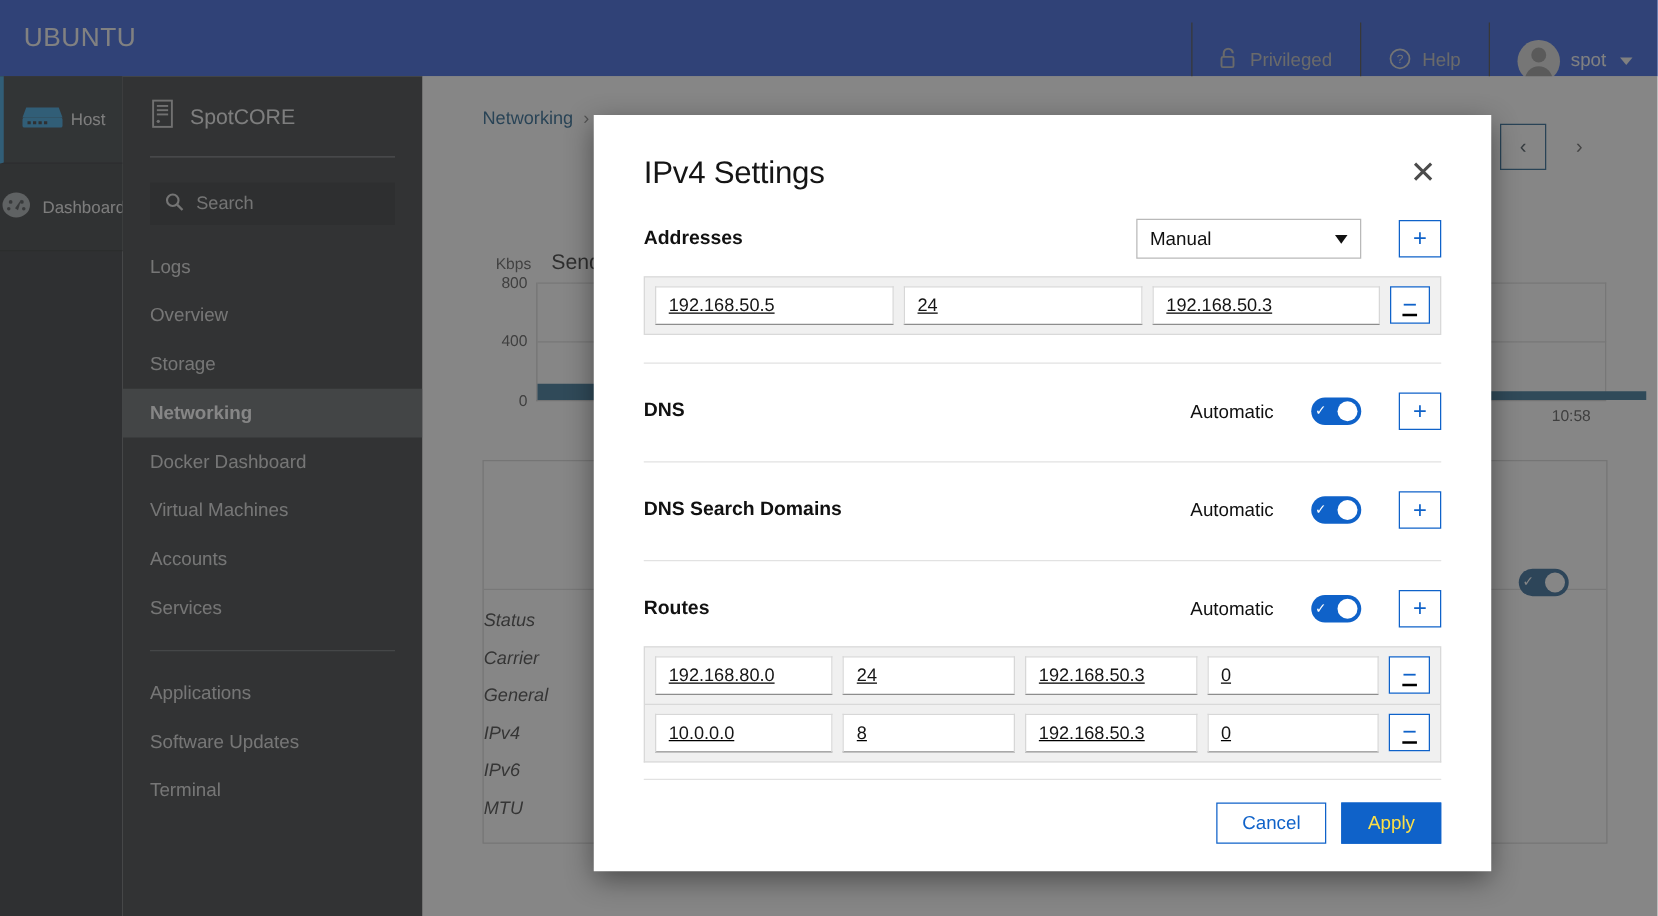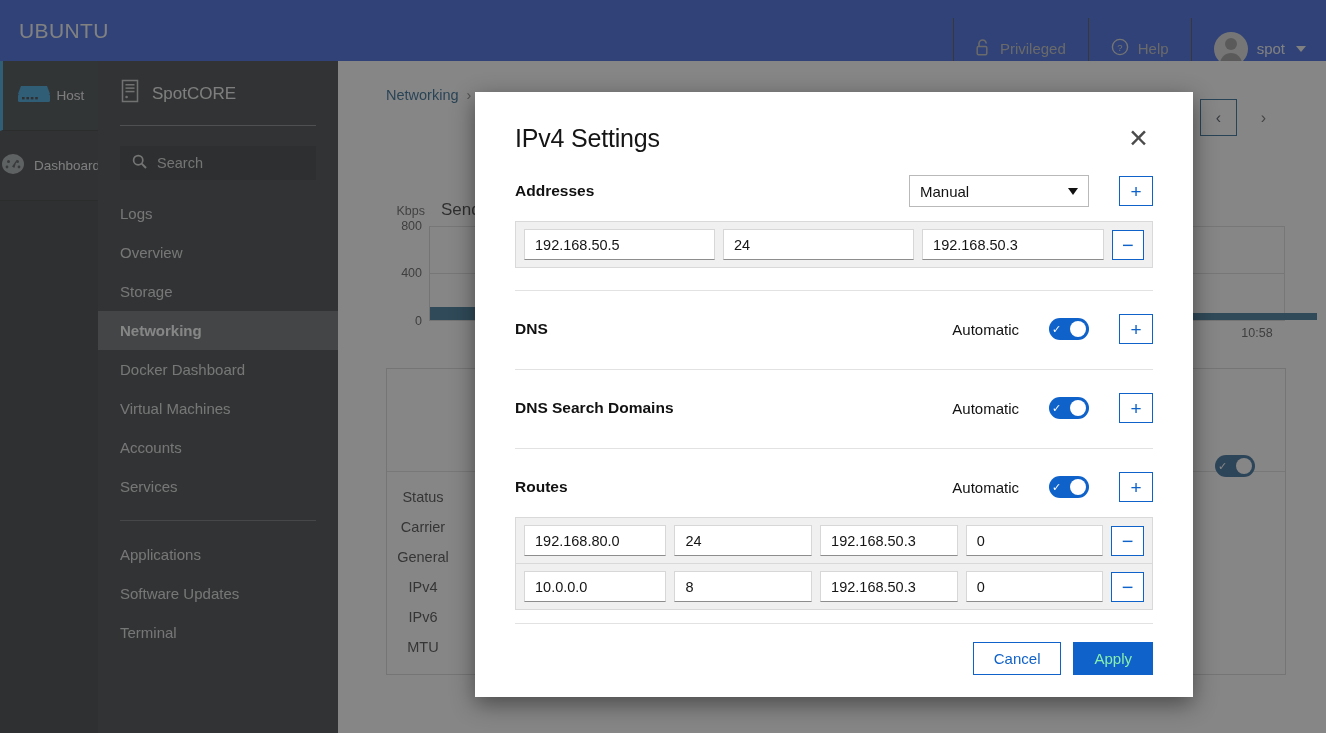--- a/index.html
+++ b/index.html
@@ -125,21 +125,21 @@
     border: 1px solid #d2d2d2; background: #fff;
   }
   .card-top { padding: 12px 16px 14px 16px; text-align: right; width: 450px; }
   .card-top .nm { font-size: 16px; color: #1a1a1a; }
   .card-top .d1 { font-size: 15px; color: #333; margin-top: 5px; }
   .card-top .d2 { font-size: 15px; color: #333; }
   .card-top .mac { font-size: 15px; color: #0b5080; margin-top: 2px; }
   .card-hr { height: 1px; background: #d9d9d9; }
   .rows { padding: 10px 0 12px 0; }
   .crow { display: flex; align-items: center; height: 30px; }
-  .clab { width: 80px; text-align: center; font-size: 14.5px; color: #2b2b2b; padding-right: 8px; }
+  .clab { width: 80px; text-align: left; font-size: 14.5px; color: #2b2b2b; padding-right: 8px; font-style: italic; }
   .cval { font-size: 14.5px; color: #2b2b2b; padding-left: 24px; }
   .toggle-bg {
     position: absolute; right: 30px; top: 86px;
     width: 40px; height: 22px; border-radius: 11px; background: #17548a;
     display: flex; align-items: center; justify-content: space-between;
     padding: 0 3px;
   }
   .toggle-bg .knob { width: 16px; height: 16px; border-radius: 50%; background: #fff; }
   .toggle-bg .chk { color: #fff; font-size: 11px; line-height: 1; }
 
@@ -192,23 +192,23 @@
     display: flex; align-items: center; padding: 0 10px;
     font-size: 15px; color: #111; cursor: pointer;
   }
   .sel .cd {
     margin-left: auto; width: 0; height: 0;
     border-left: 5px solid transparent; border-right: 5px solid transparent;
     border-top: 7px solid #111;
   }
 
   .rowbox {
-    display: flex; align-items: center; gap: 8px;
+    display: flex; gap: 8px;
     background: #f0f0f0; border: 1px solid #d9d9d9;
-    padding: 7px 8px; margin-top: 12px;
+    padding: 7px 8px; margin-top: 12px; text-decoration: underline;
   }
   .rowbox + .rowbox { margin-top: 0; border-top: none; }
   .fld {
     height: 31px; background: #fff; border: 1px solid #d7d7d7;
     border-bottom: 1px solid #8d8d8d;
     display: flex; align-items: center; padding: 0 10px;
     font-size: 14.5px; color: #151515; cursor: text;
   }
   .rowbox .sq { margin-left: auto; }
 
@@ -219,21 +219,21 @@
     border-top: 1px solid #e2e2e2;
     display: flex; justify-content: flex-end; gap: 12px;
     padding: 18px 0 22px 0;
   }
   .btn {
     height: 33px; padding: 0 20px; font-size: 15px; cursor: pointer;
     display: flex; align-items: center; justify-content: center;
     font-family: "Liberation Sans", sans-serif;
   }
   .btn.secondary { background: #fff; color: #0f62c9; border: 1px solid #0f62c9; }
-  .btn.primary { background: #0f62c9; color: #86efac; border: 1px solid #0f62c9; }
+  .btn.primary { background: #0f62c9; color: #fde047; border: 1px solid #0f62c9; }
 </style>
 </head>
 <body>
 
 <div id="page">
 
   <div class="topbar">
     <div class="brand">UBUNTU</div>
     <div class="topbar-right">
 

